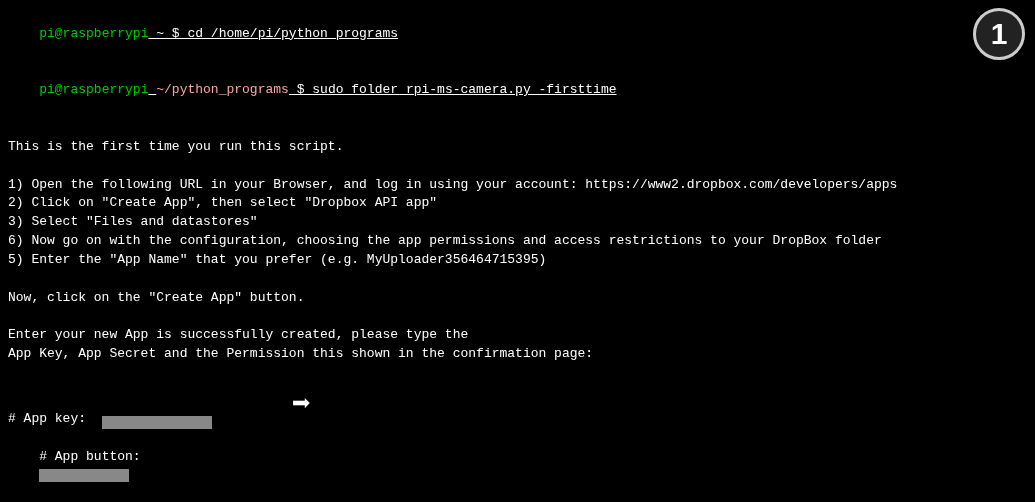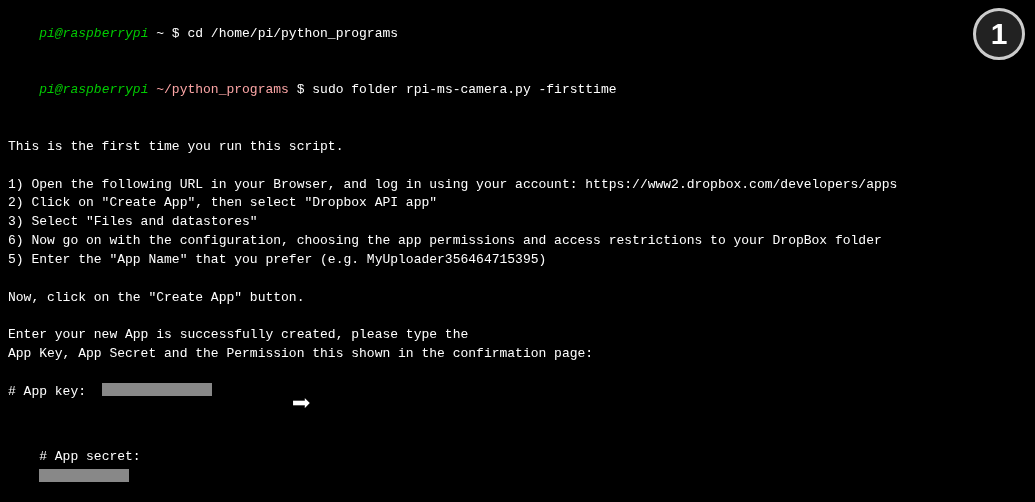--- a/index.html
+++ b/index.html
@@ -17,23 +17,23 @@
       width: 1035px;
       height: 502px;
       background: #000;
       padding: 6px 8px;
       position: relative;
     }
     .line {
       line-height: 1.45;
       white-space: pre;
     }
-    .green { color: #00cc00; font-style: italic; }
+    .green { color: #00cc00; }
     .blue { color: #fca5a5; }
-    .white { color: #ffffff; }
+    .white { color: #ffffff; text-decoration: underline; }
     .gray-bg {
       background: #888;
       color: #888;
       display: inline-block;
       min-width: 110px;
       height: 13px;
       vertical-align: middle;
     }
     .gray-bg-sm {
       background: #888;
@@ -106,24 +106,24 @@
 
   <div class="line">Now, click on the "Create App" button.</div>
 
   <div class="line">&nbsp;</div>
 
   <div class="line">Enter your new App is successfully created, please type the</div>
   <div class="line">App Key, App Secret and the Permission this shown in the confirmation page:</div>
 
   <div class="line">&nbsp;</div>
 
-  <div class="line" style="display:flex; align-items:flex-start;">
+  <div class="line" style="display:flex; align-items:flex-end;">
     <span># App key:  </span>
     <span class="gray-bg">&nbsp;</span>
     <span class="arrow" style="margin-left:80px; font-size:32px; color:#fff;">➡</span>
   </div>
 
   <div class="line">
-    <span># App secret:  </span>
+    <span># App button:  </span>
     <span class="gray-bg-sm">&nbsp;</span>
   </div>
 
 </div>
 
 </body></html>

